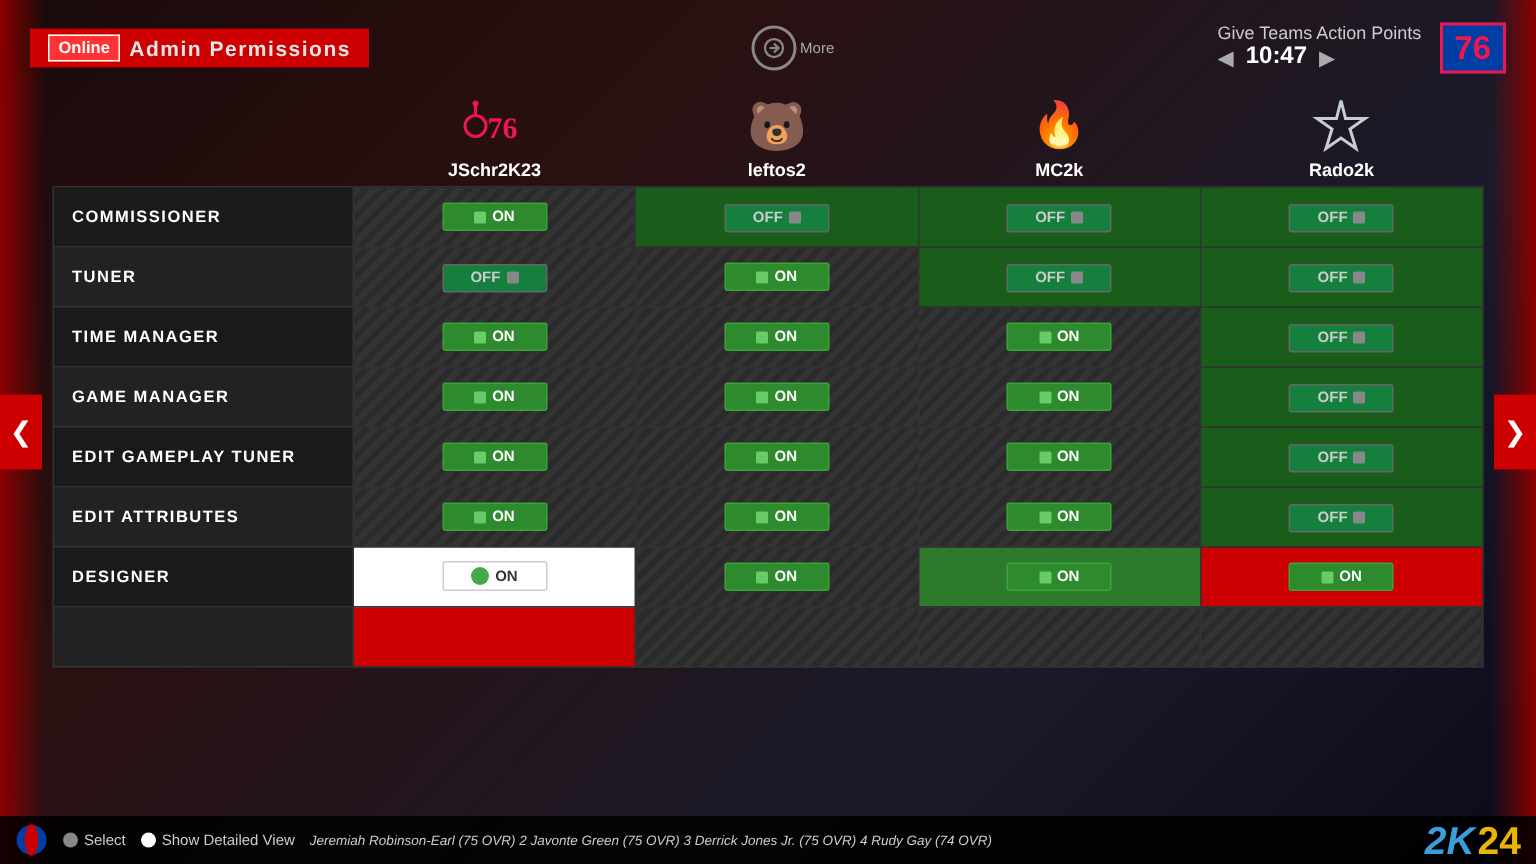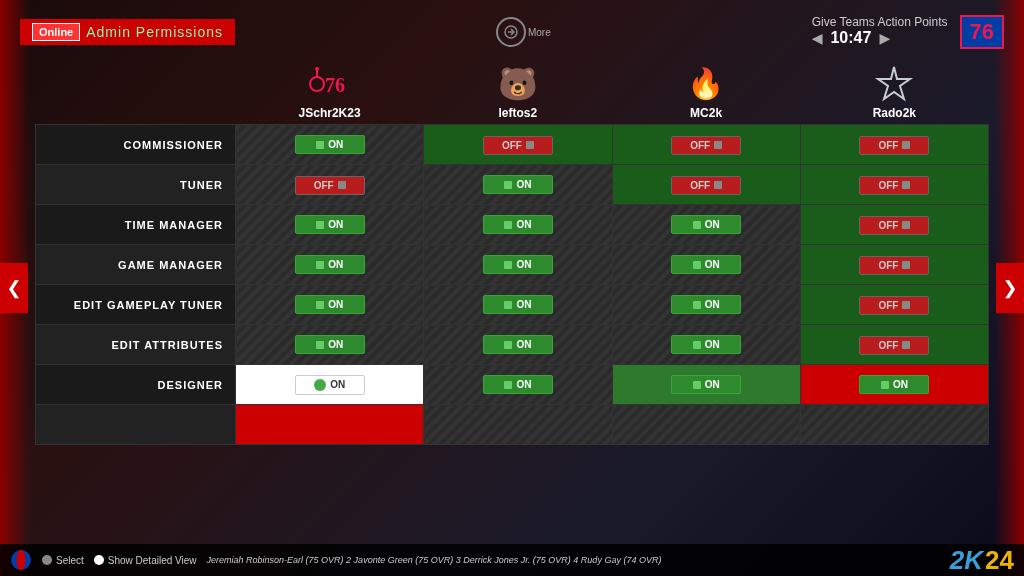--- a/index.html
+++ b/index.html
@@ -54,23 +54,23 @@
     }
     .title-badge .online {
       background: #ff3333;
       color: white;
       font-size: 11px;
       font-weight: 900;
       padding: 2px 6px;
       border: 1px solid white;
     }
     .title-badge .main-title {
-      color: #86efac;
+      color: #e5e5e5;
       font-size: 14px;
-      font-weight: 400;
+      font-weight: 700;
       letter-spacing: 1px;
     }
     .header-center {
       display: flex;
       flex-direction: row;
       align-items: center;
       gap: 2px;
     }
     .more-icon {
       width: 30px;
@@ -194,21 +194,21 @@
     .perm-row:nth-child(even) .row-label {
       background: #1a1a1a;
     }
     .row-label {
       background: #222;
       color: white;
       font-size: 11px;
       font-weight: 900;
       letter-spacing: 1px;
       padding: 0 12px;
-      text-align: right;
+      text-align: left;
     }
     .row-label.designer-label {
       background: #cc0000;
     }
 
     
     .toggle-cell {
       padding: 4px 6px;
       text-align: center;
     }
@@ -235,21 +235,21 @@
       font-weight: 900;
       min-width: 70px;
       justify-content: center;
     }
     .toggle-on {
       background: #2d8a2d;
       color: white;
       border: 1px solid #3aa33a;
     }
     .toggle-off {
-      background: #b91c1c;
+      background: #15803d;
       color: #ccc;
       border: 1px solid #666;
     }
     .toggle-dot {
       width: 8px;
       height: 8px;
       border-radius: 1px;
       background: #66cc66;
       flex-shrink: 0;
     }

